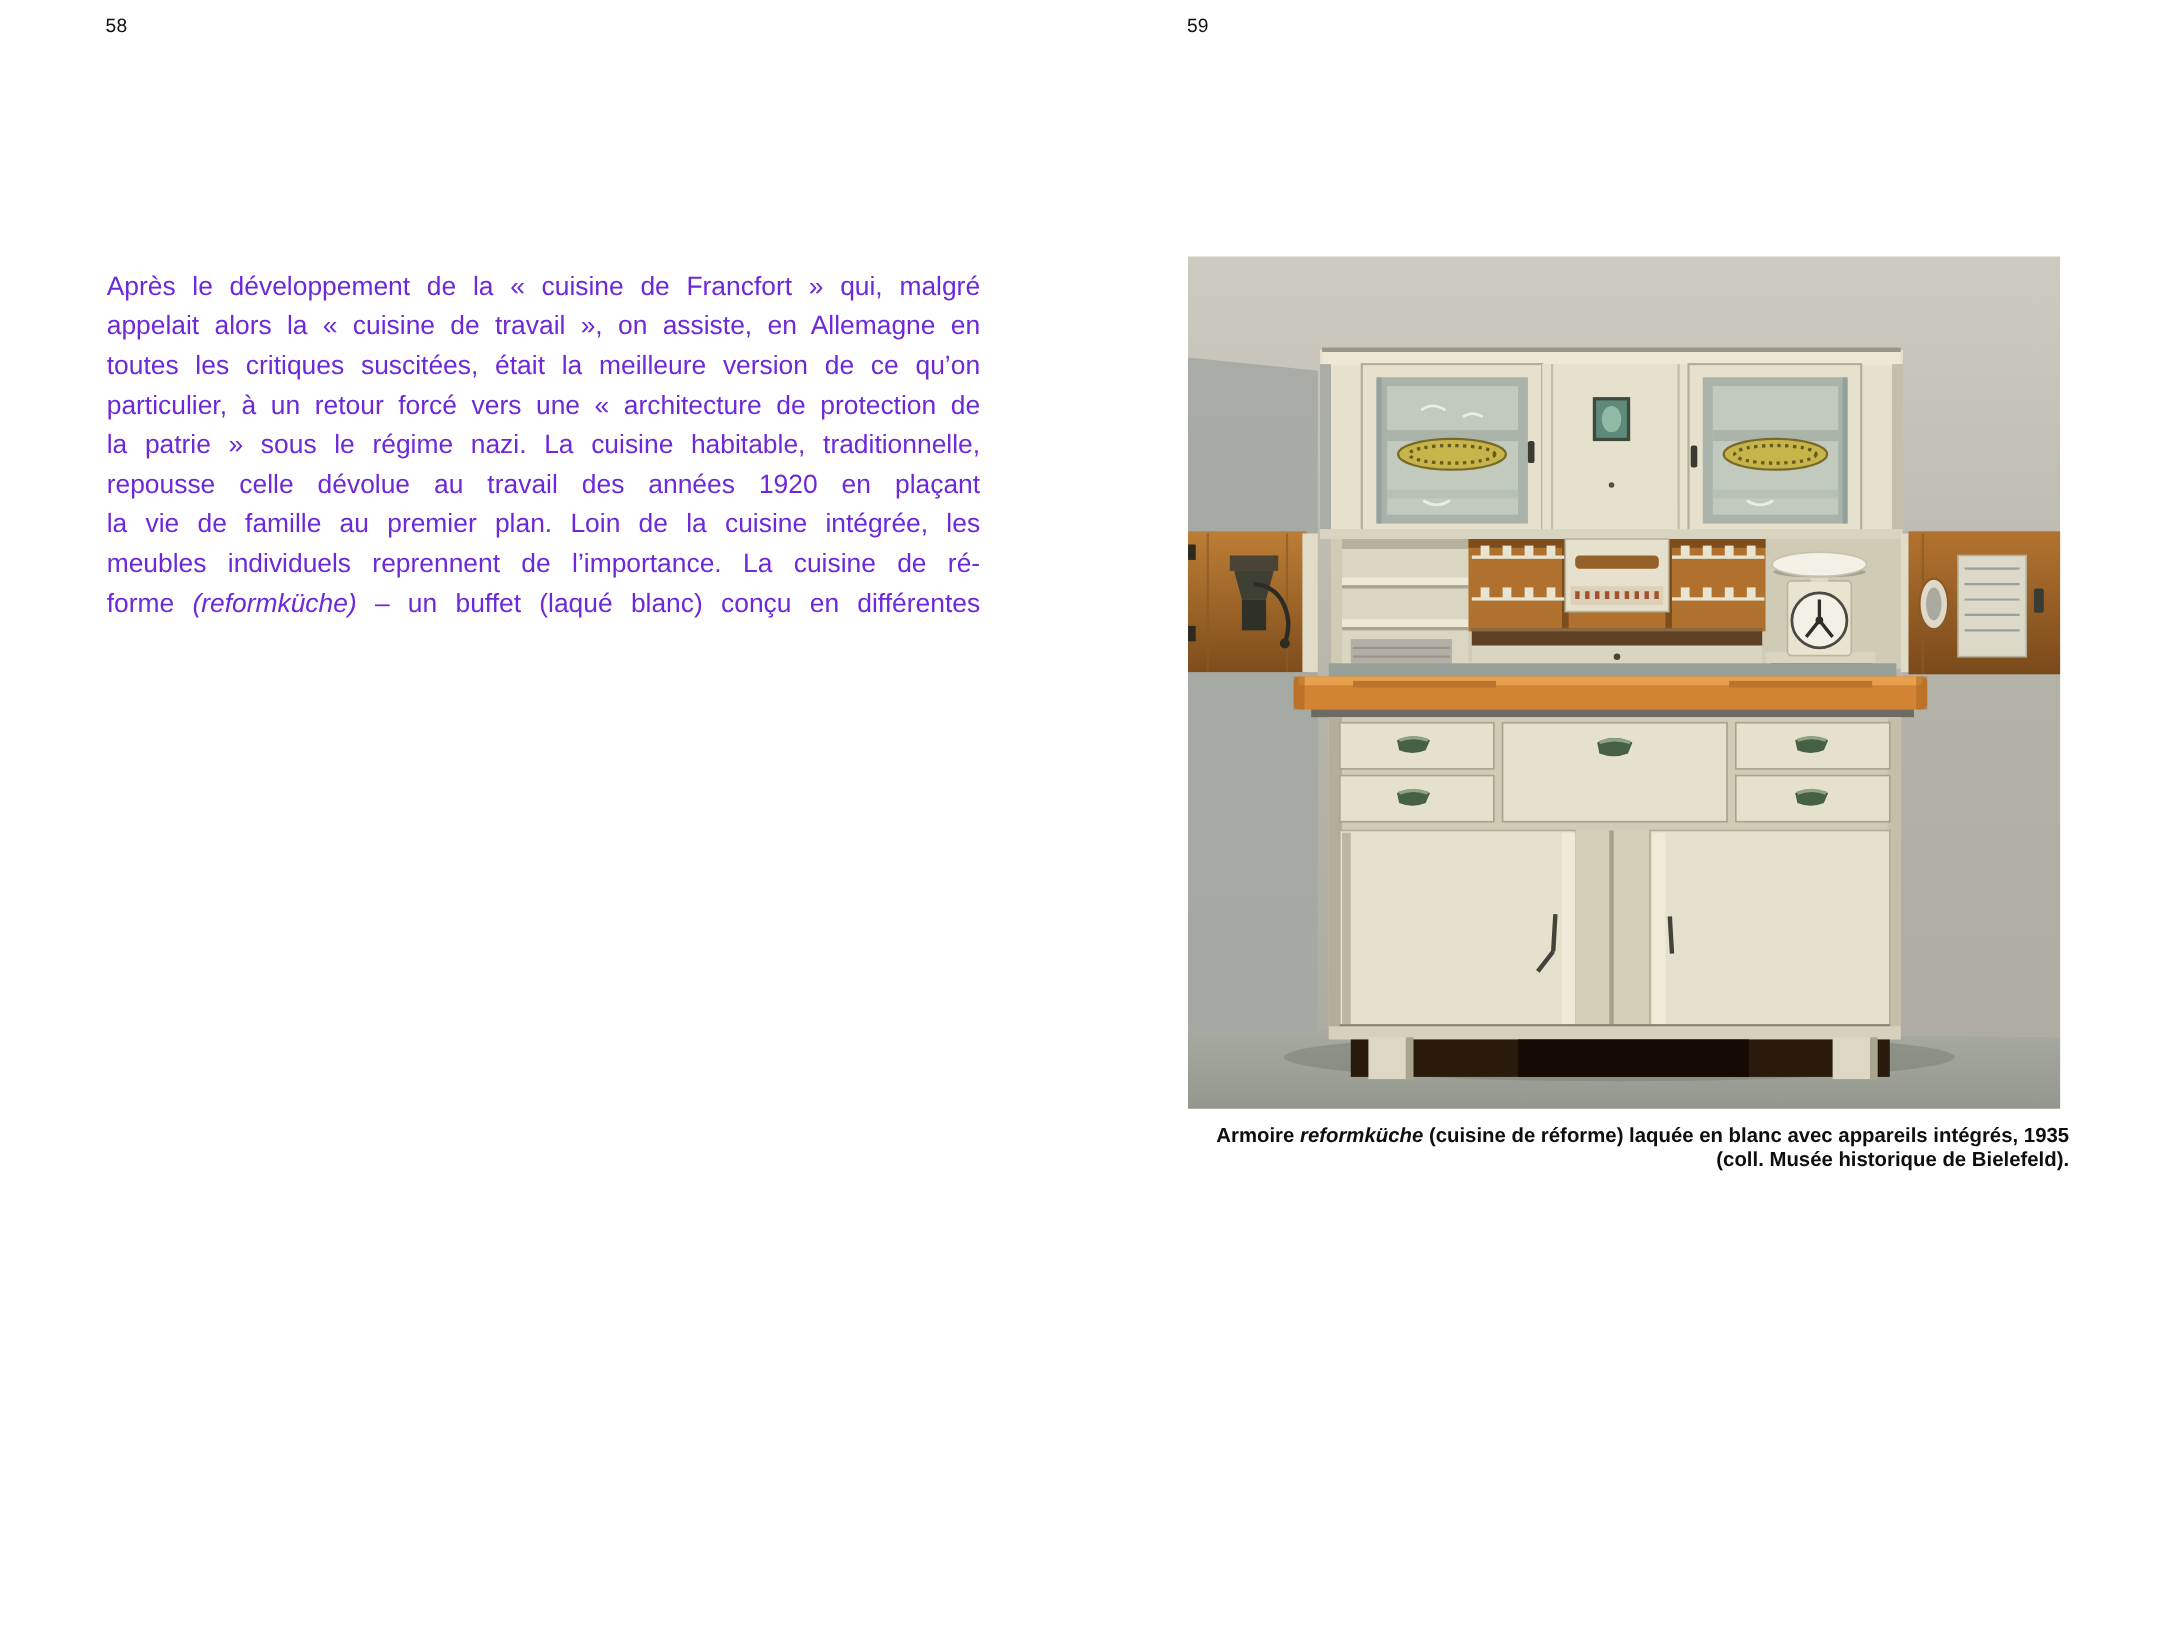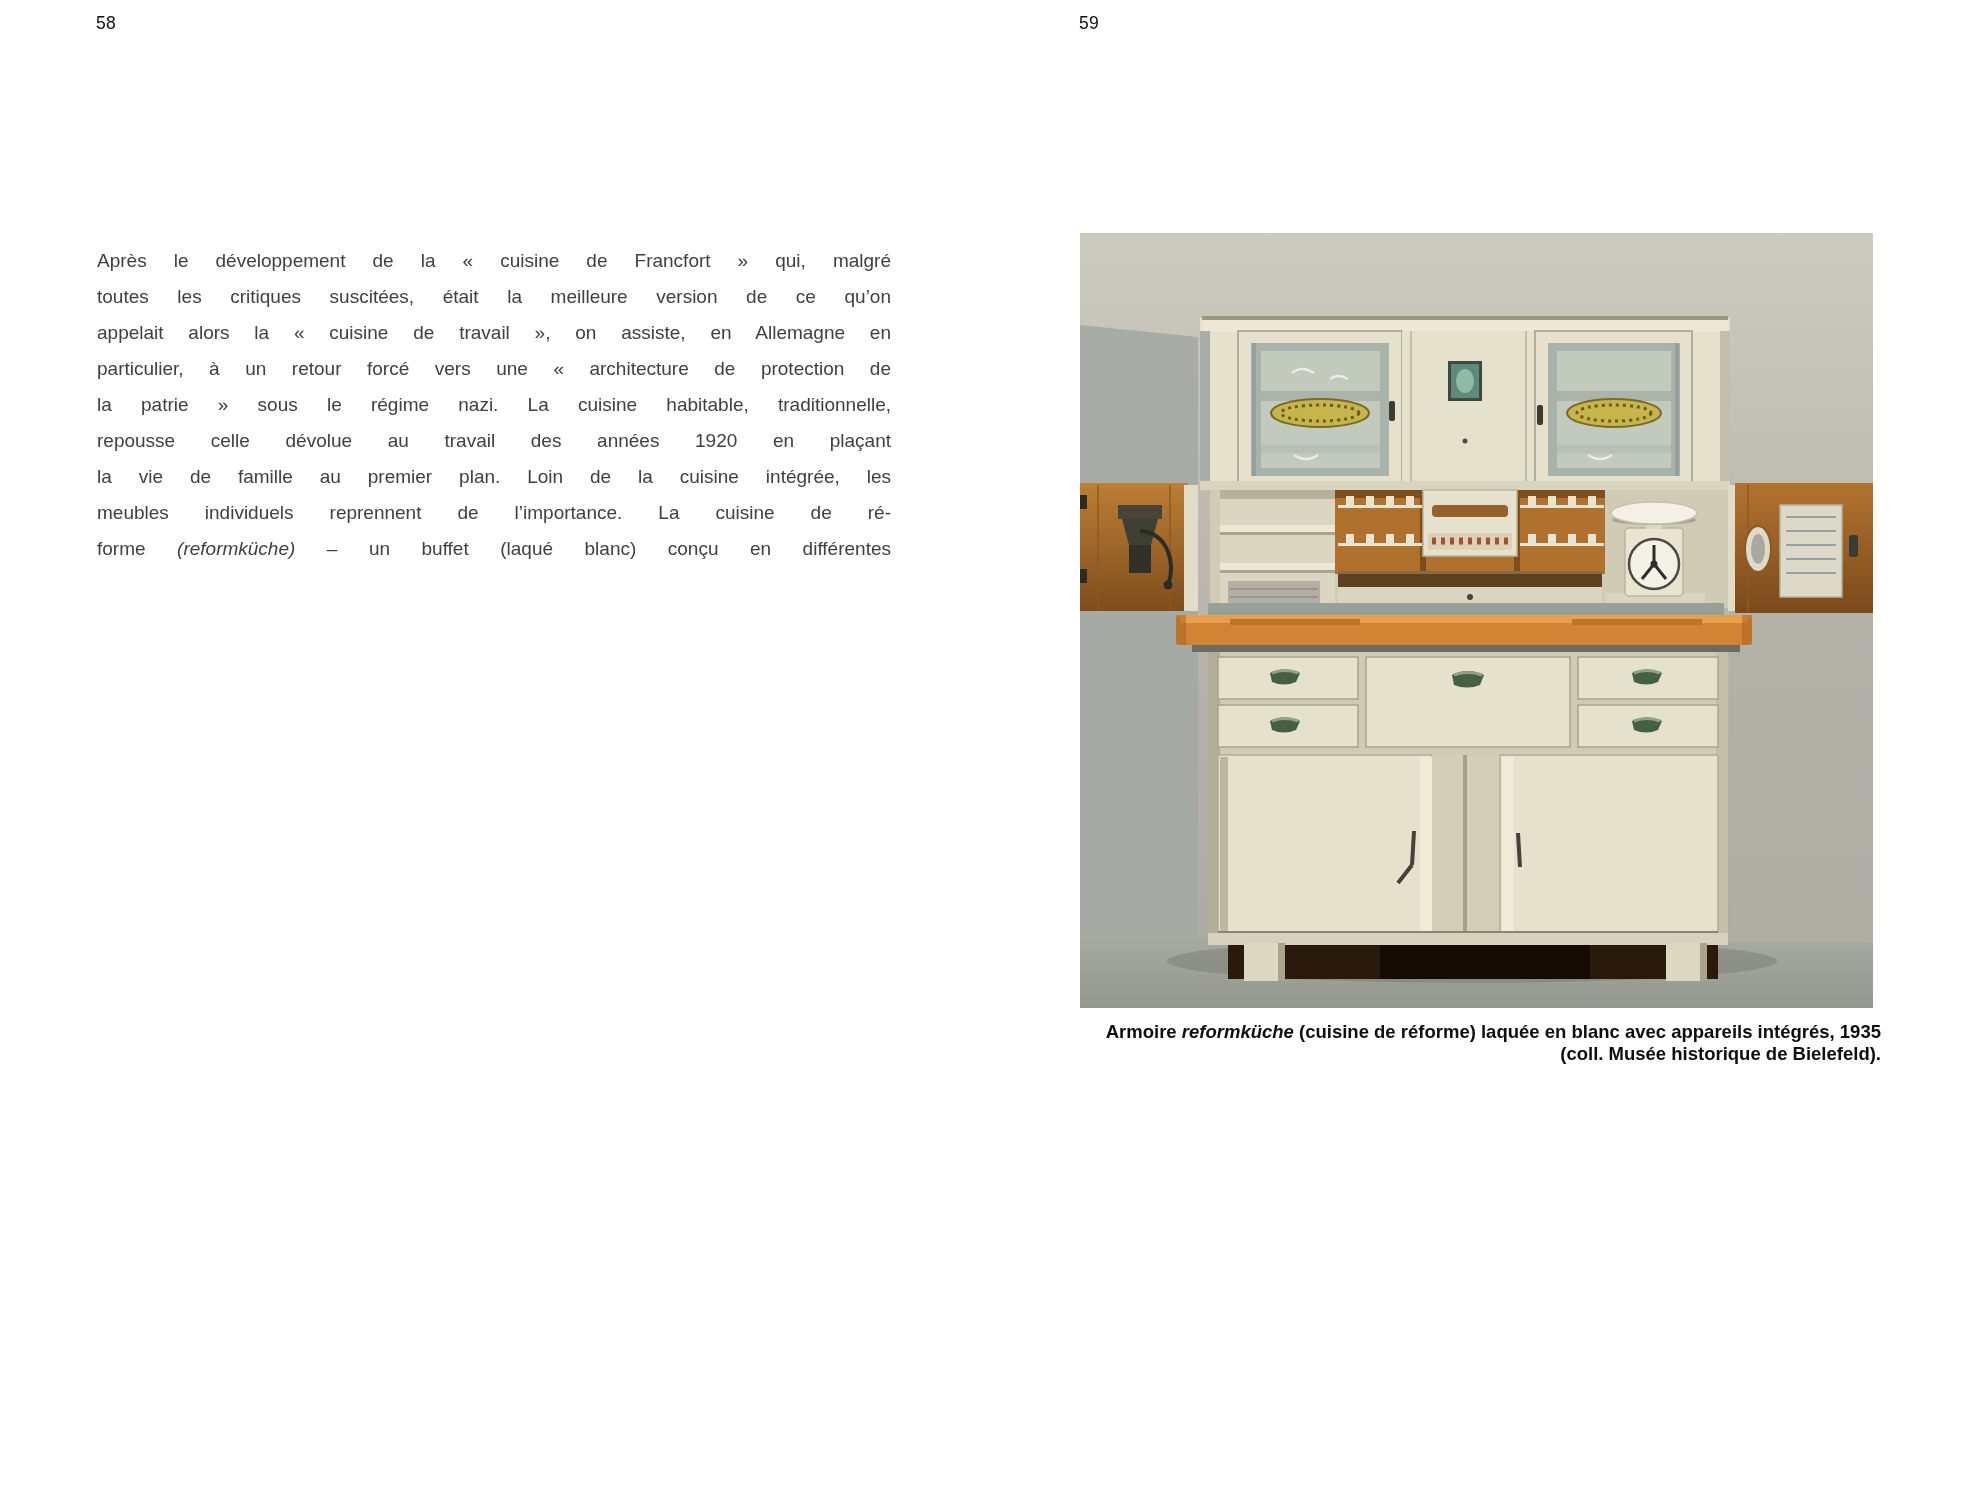--- a/index.html
+++ b/index.html
@@ -5,21 +5,21 @@
   html,body{margin:0;padding:0;}
   body{
     width:1968px;height:1496px;background:#ffffff;position:relative;
     font-family:"Liberation Sans", sans-serif;color:#161616;overflow:hidden;
   }
   .pagenum{position:absolute;top:13px;font-size:17.5px;letter-spacing:.2px;color:#111;text-align:center;}
   #pn-left{left:96px;}
   #pn-right{left:1079px;}
   .para{
     position:absolute;left:97px;top:243px;width:794px;
-    font-size:19px;line-height:36px;color:#404040;
+    font-size:24px;line-height:36px;color:#6d28d9;
   }
   .para .tline{text-align:justify;text-align-last:justify;}
   .para .tline.last{text-align-last:left;}
   .it{font-style:italic;}
   .caption{
     position:absolute;left:1081px;top:1021px;width:800px;
     font-size:18.5px;font-weight:bold;line-height:22px;color:#0e0e0e;
   }
   .caption .tline{text-align:right;white-space:nowrap;}
   .photo{position:absolute;left:1080px;top:233px;width:793px;height:775px;}
@@ -27,22 +27,22 @@
 </style>
 </head>
 <body>
 
 <span class="pagenum" id="pn-left">58</span>
 
 <span class="pagenum" id="pn-right">59</span>
 
 <div class="para">
     <div class="tline"><span>Après le développement de la « cuisine de Francfort » qui, malgré</span></div>
+    <div class="tline"><span>appelait alors la « cuisine de travail », on assiste, en Allemagne en</span></div>
     <div class="tline"><span>toutes les critiques suscitées, était la meilleure version de ce qu’on</span></div>
-    <div class="tline"><span>appelait alors la « cuisine de travail », on assiste, en Allemagne en</span></div>
     <div class="tline"><span>particulier, à un retour forcé vers une « architecture de protection de</span></div>
     <div class="tline"><span>la patrie » sous le régime nazi. La cuisine habitable, traditionnelle,</span></div>
     <div class="tline"><span>repousse celle dévolue au travail des années 1920 en plaçant</span></div>
     <div class="tline"><span>la vie de famille au premier plan. Loin de la cuisine intégrée, les</span></div>
     <div class="tline"><span>meubles individuels reprennent de l’importance. La cuisine de ré-</span></div>
     <div class="tline"><span>forme </span><span class="it">(reformküche)</span><span> – un buffet (laqué blanc) conçu en différentes</span></div>
   </div>
 
 <div class="photo">
 <svg width="793" height="775" viewBox="0 0 793 775">

